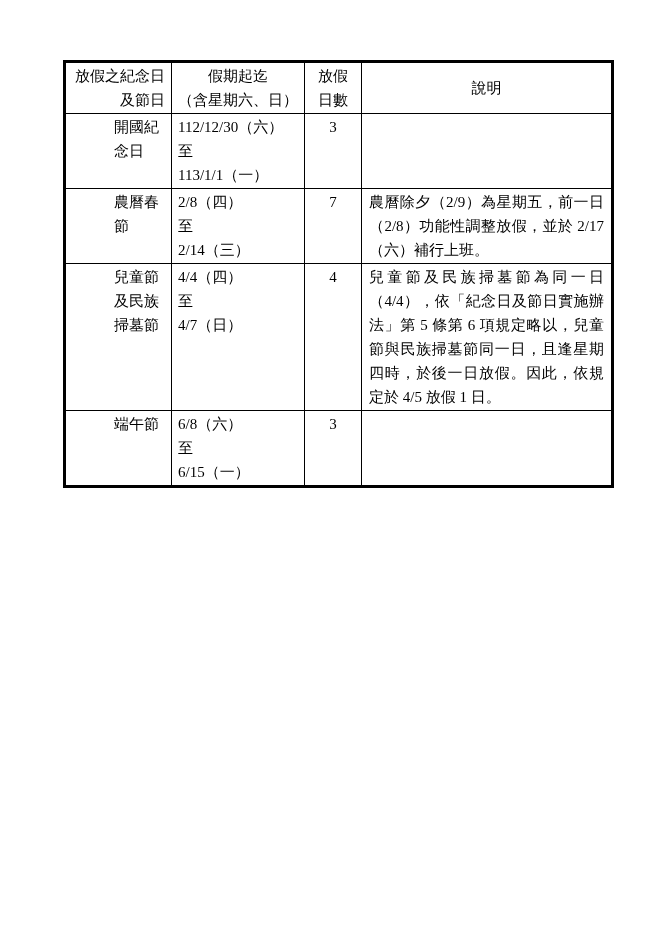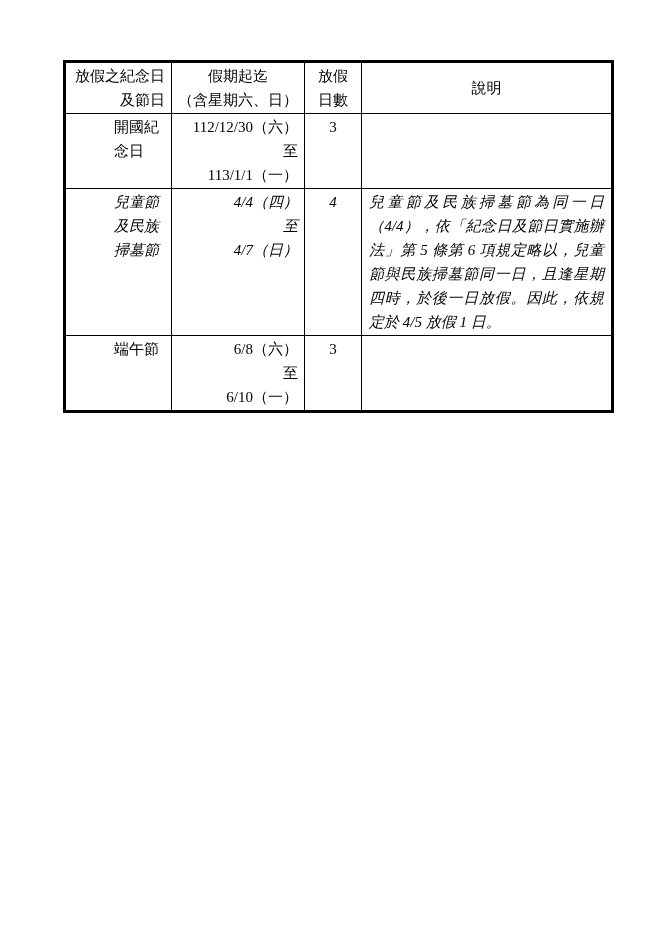--- a/index.html
+++ b/index.html
@@ -43,25 +43,25 @@
     vertical-align: top;
     overflow: hidden;
   }
   thead th {
     vertical-align: middle;
     text-align: center;
     height: 50px;
   }
   thead th.h-name { text-align: right; }
   td.cell-name  { text-align: left; padding-left: 48px; }
-  td.cell-period{ text-align: right; }
+  td.cell-period{ text-align: left; }
   td.cell-days  { text-align: center; }
   td.cell-note  { text-align: justify; padding: 1px 7px; }
   tr.r-short td { height: 72px; }
-  tr.r-tall  td { height: 146px; font-style: italic; }
+  tr.r-tall  td { height: 146px; }
 </style>
 </head>
 <body>
 
 <div class="page">
 
 
   <table class="holiday-table">
     <colgroup>
       <col class="c1">
@@ -93,20 +93,33 @@
           <div></div>
         </td>
         <td class="cell-period">
           <div>112/12/30（六）</div>
           <div>至</div>
           <div>113/1/1（一）</div>
         </td>
         <td class="cell-days">3</td>
         <td class="cell-note"></td>
       </tr>
+      <tr class="r-short">
+        <td class="cell-name">
+          <div>農曆春節</div>
+          <div></div>
+        </td>
+        <td class="cell-period">
+          <div>2/8（四）</div>
+          <div>至</div>
+          <div>2/14（三）</div>
+        </td>
+        <td class="cell-days">7</td>
+        <td class="cell-note">農曆除夕（2/9）為星期五，前一日（2/8）功能性調整放假，並於 2/17（六）補行上班。</td>
+      </tr>
       <tr class="r-tall">
         <td class="cell-name">
           <div>兒童節及民族</div>
           <div>掃墓節</div>
         </td>
         <td class="cell-period">
           <div>4/4（四）</div>
           <div>至</div>
           <div>4/7（日）</div>
         </td>
@@ -114,21 +127,21 @@
         <td class="cell-note">兒童節及民族掃墓節為同一日（4/4），依「紀念日及節日實施辦法」第 5 條第 6 項規定略以，兒童節與民族掃墓節同一日，且逢星期四時，於後一日放假。因此，依規定於 4/5 放假 1 日。</td>
       </tr>
       <tr class="r-short">
         <td class="cell-name">
           <div>端午節</div>
           <div></div>
         </td>
         <td class="cell-period">
           <div>6/8（六）</div>
           <div>至</div>
-          <div>6/10（一）</div>
+          <div>6/15（一）</div>
         </td>
         <td class="cell-days">3</td>
         <td class="cell-note"></td>
       </tr>
     </tbody>
   </table>
 
 </div>
 
 </body></html>

